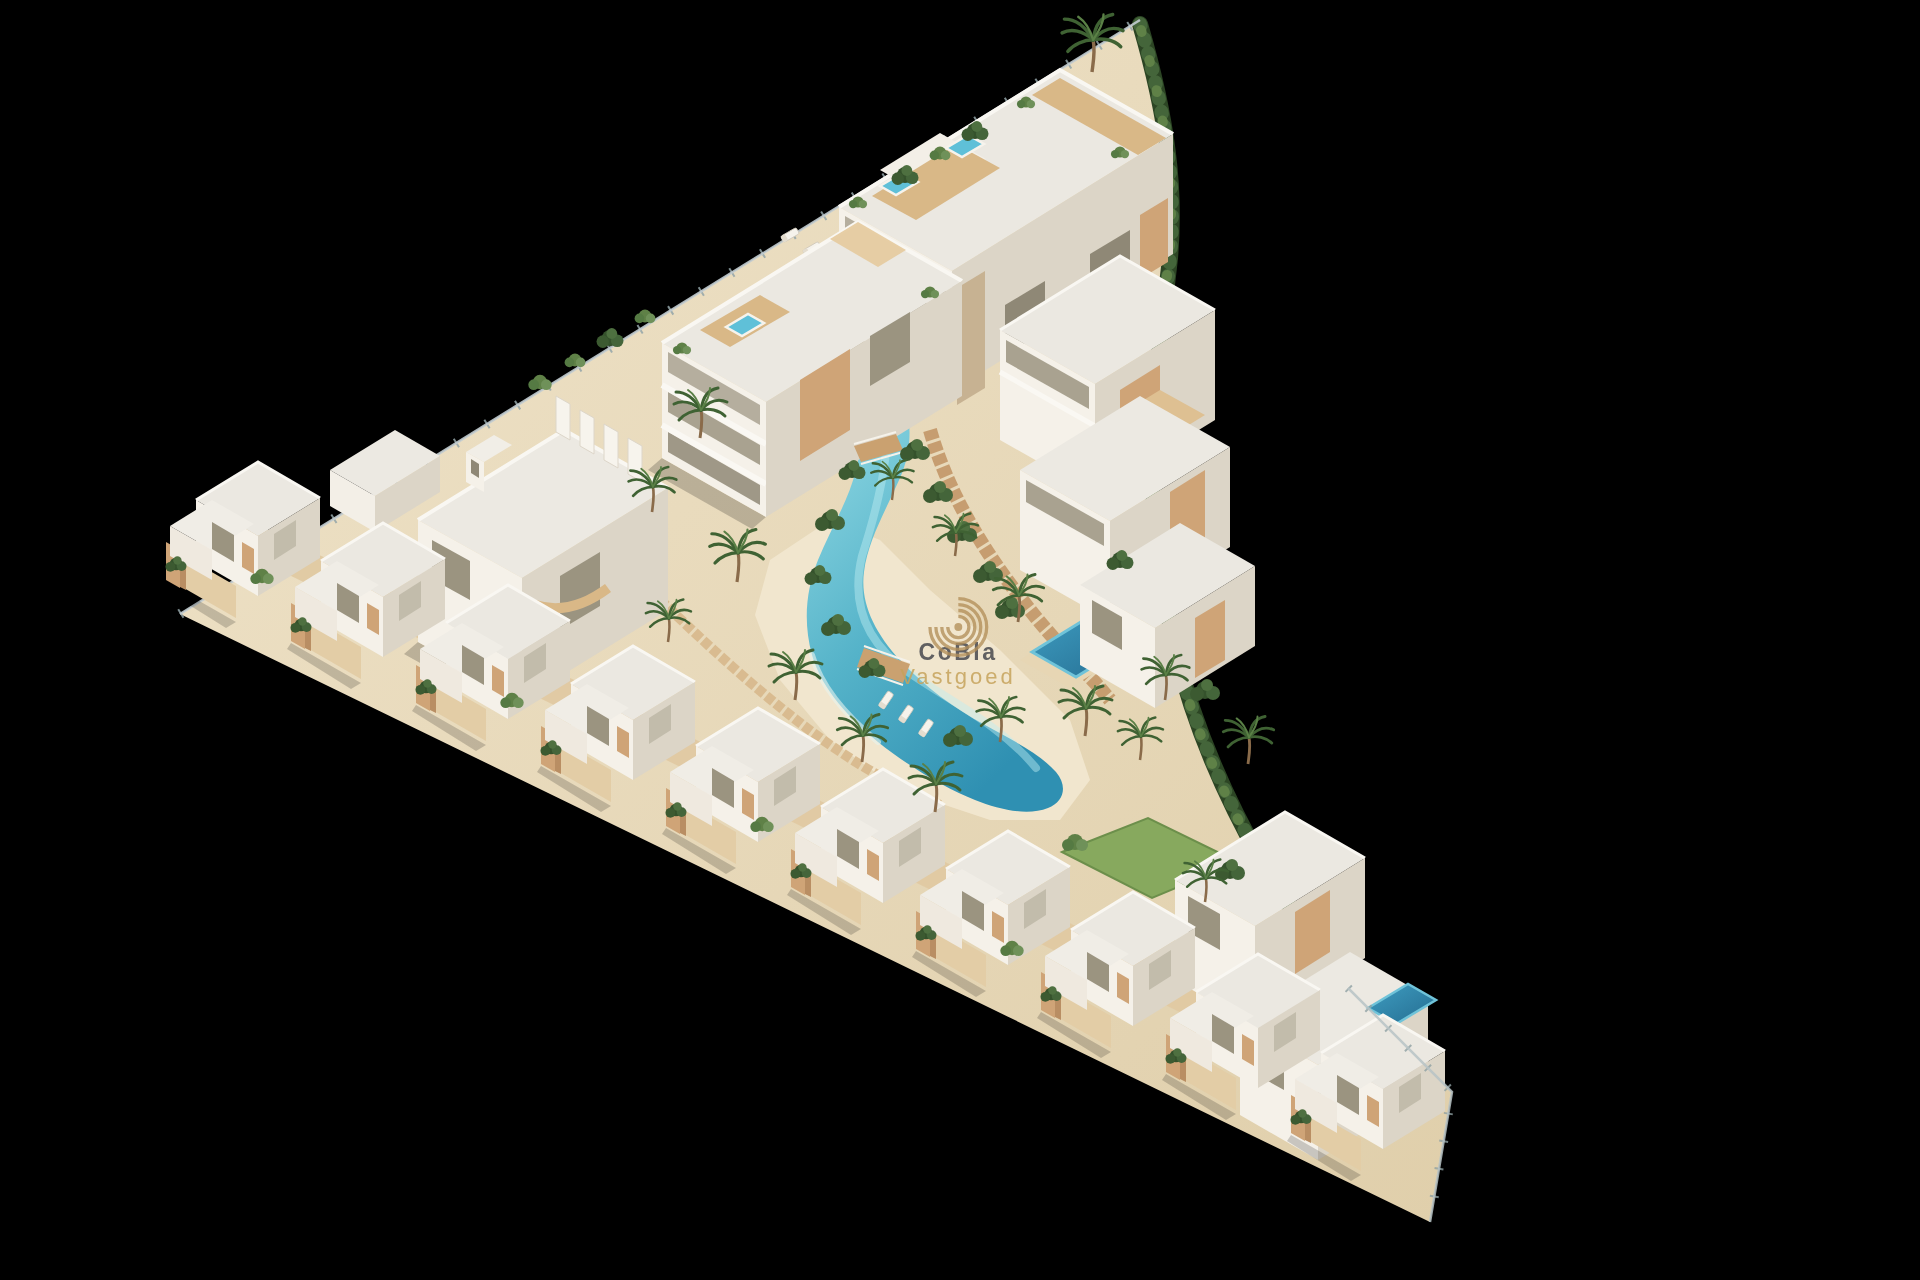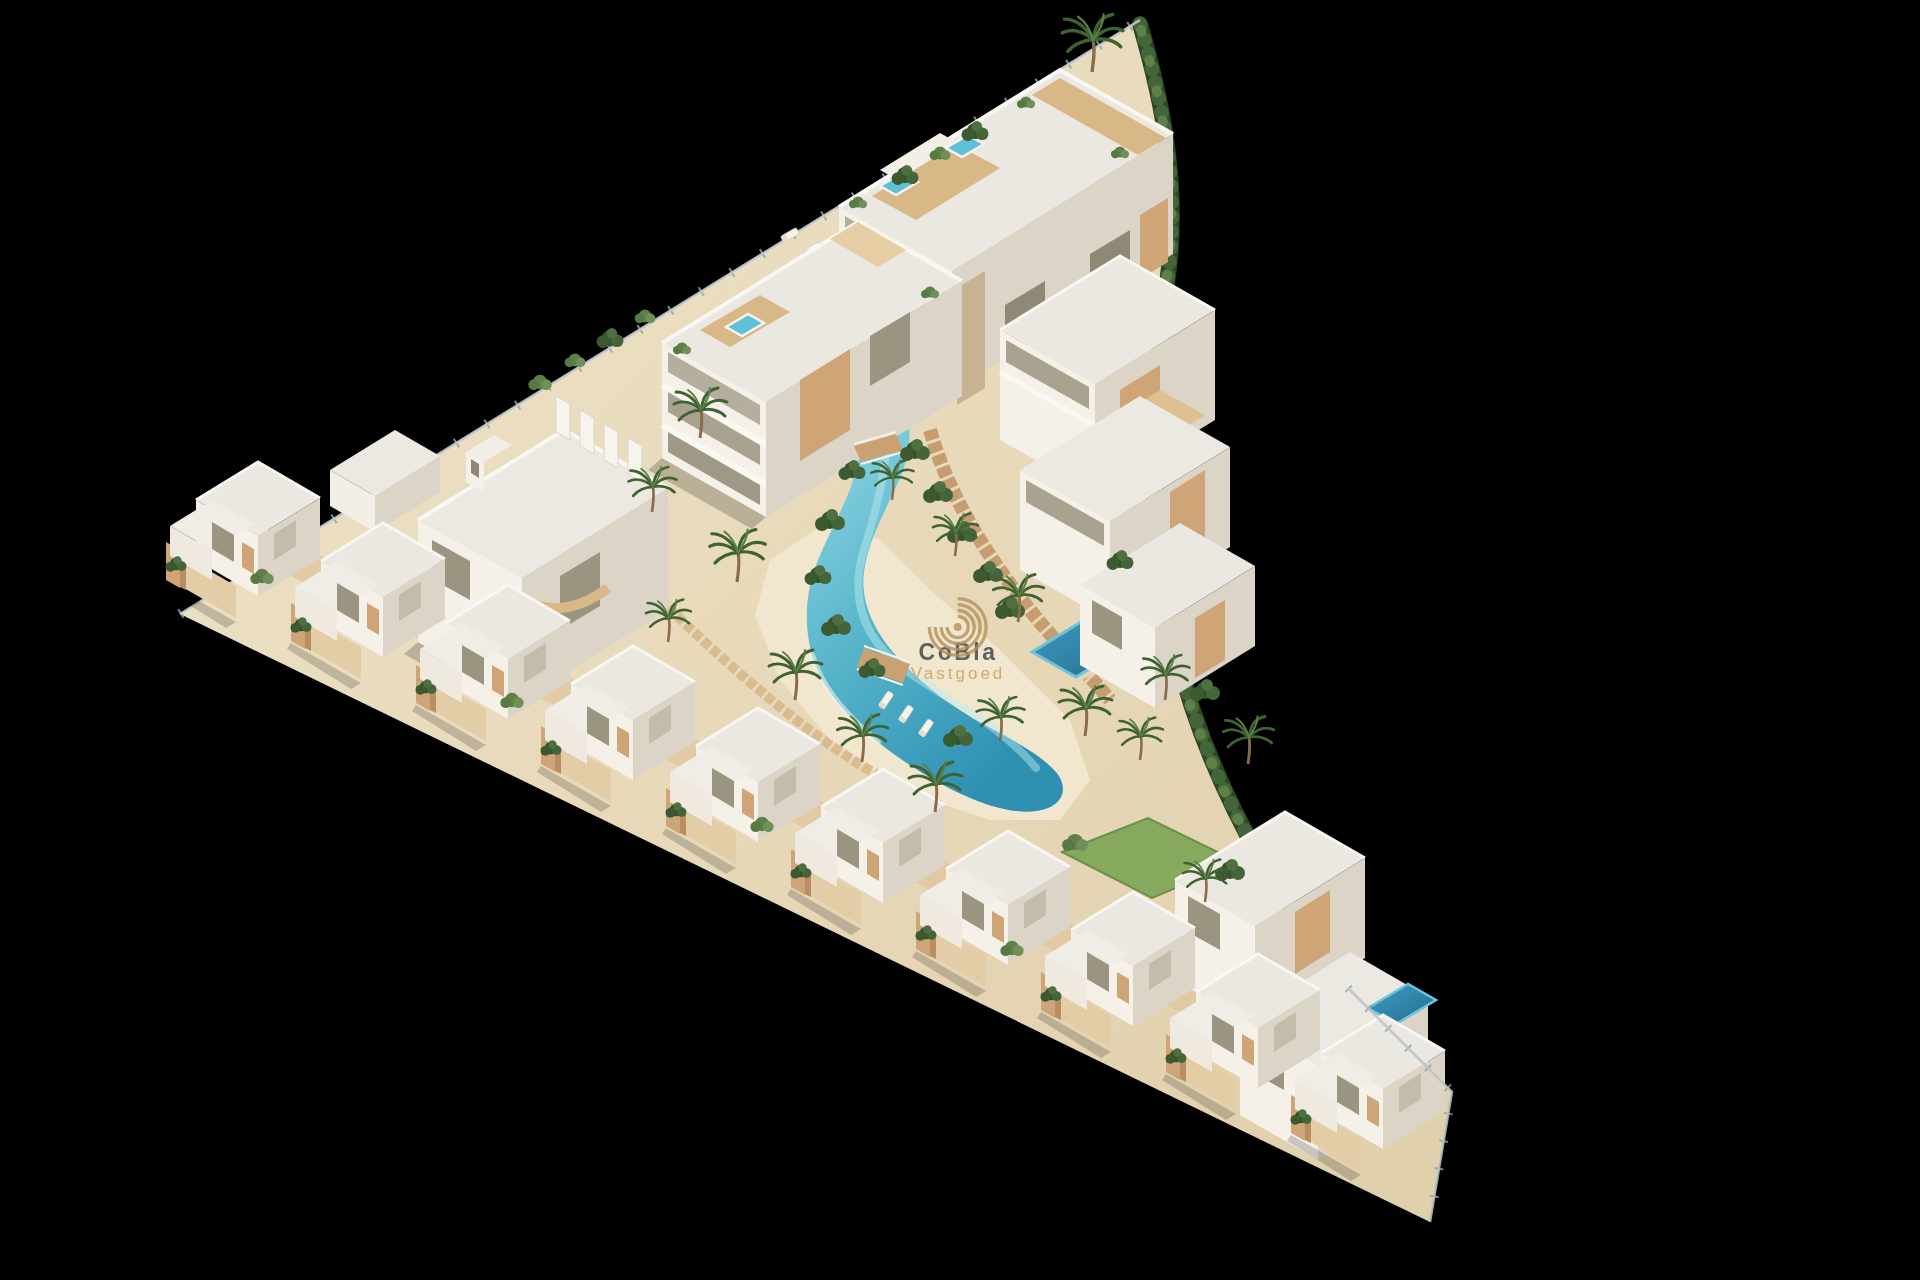--- a/index.html
+++ b/index.html
@@ -5,21 +5,21 @@
   html,body{margin:0;padding:0;background:#000;}
   #stage{position:relative;width:1920px;height:1280px;background:#000;overflow:hidden;
          font-family:"Liberation Sans", sans-serif;}
   #render{position:absolute;left:0;top:0;}
   
   .watermark{position:absolute;left:958px;top:594px;transform:translateX(-50%);
              text-align:center;pointer-events:none;}
   .wm-logo{display:block;margin:0 auto -20px auto;opacity:.78;}
   .wm-brand{font-size:23px;font-weight:bold;letter-spacing:2.5px;
             color:rgba(76,77,82,.88);line-height:1.05;}
-  .wm-sub{font-size:17px;font-weight:500;letter-spacing:3px;
+  .wm-sub{font-size:22px;font-weight:500;letter-spacing:3px;
           color:rgba(198,162,90,.85);margin-top:0px;}
 </style>
 </head>
 <body>
 
 <div id="stage">
 <svg id="render" width="1920" height="1280" viewBox="0 0 1920 1280">
   <defs>
     <linearGradient id="poolGrad" x1="0" y1="0" x2="0.6" y2="1">
       <stop offset="0" stop-color="#9adfe8"></stop>

